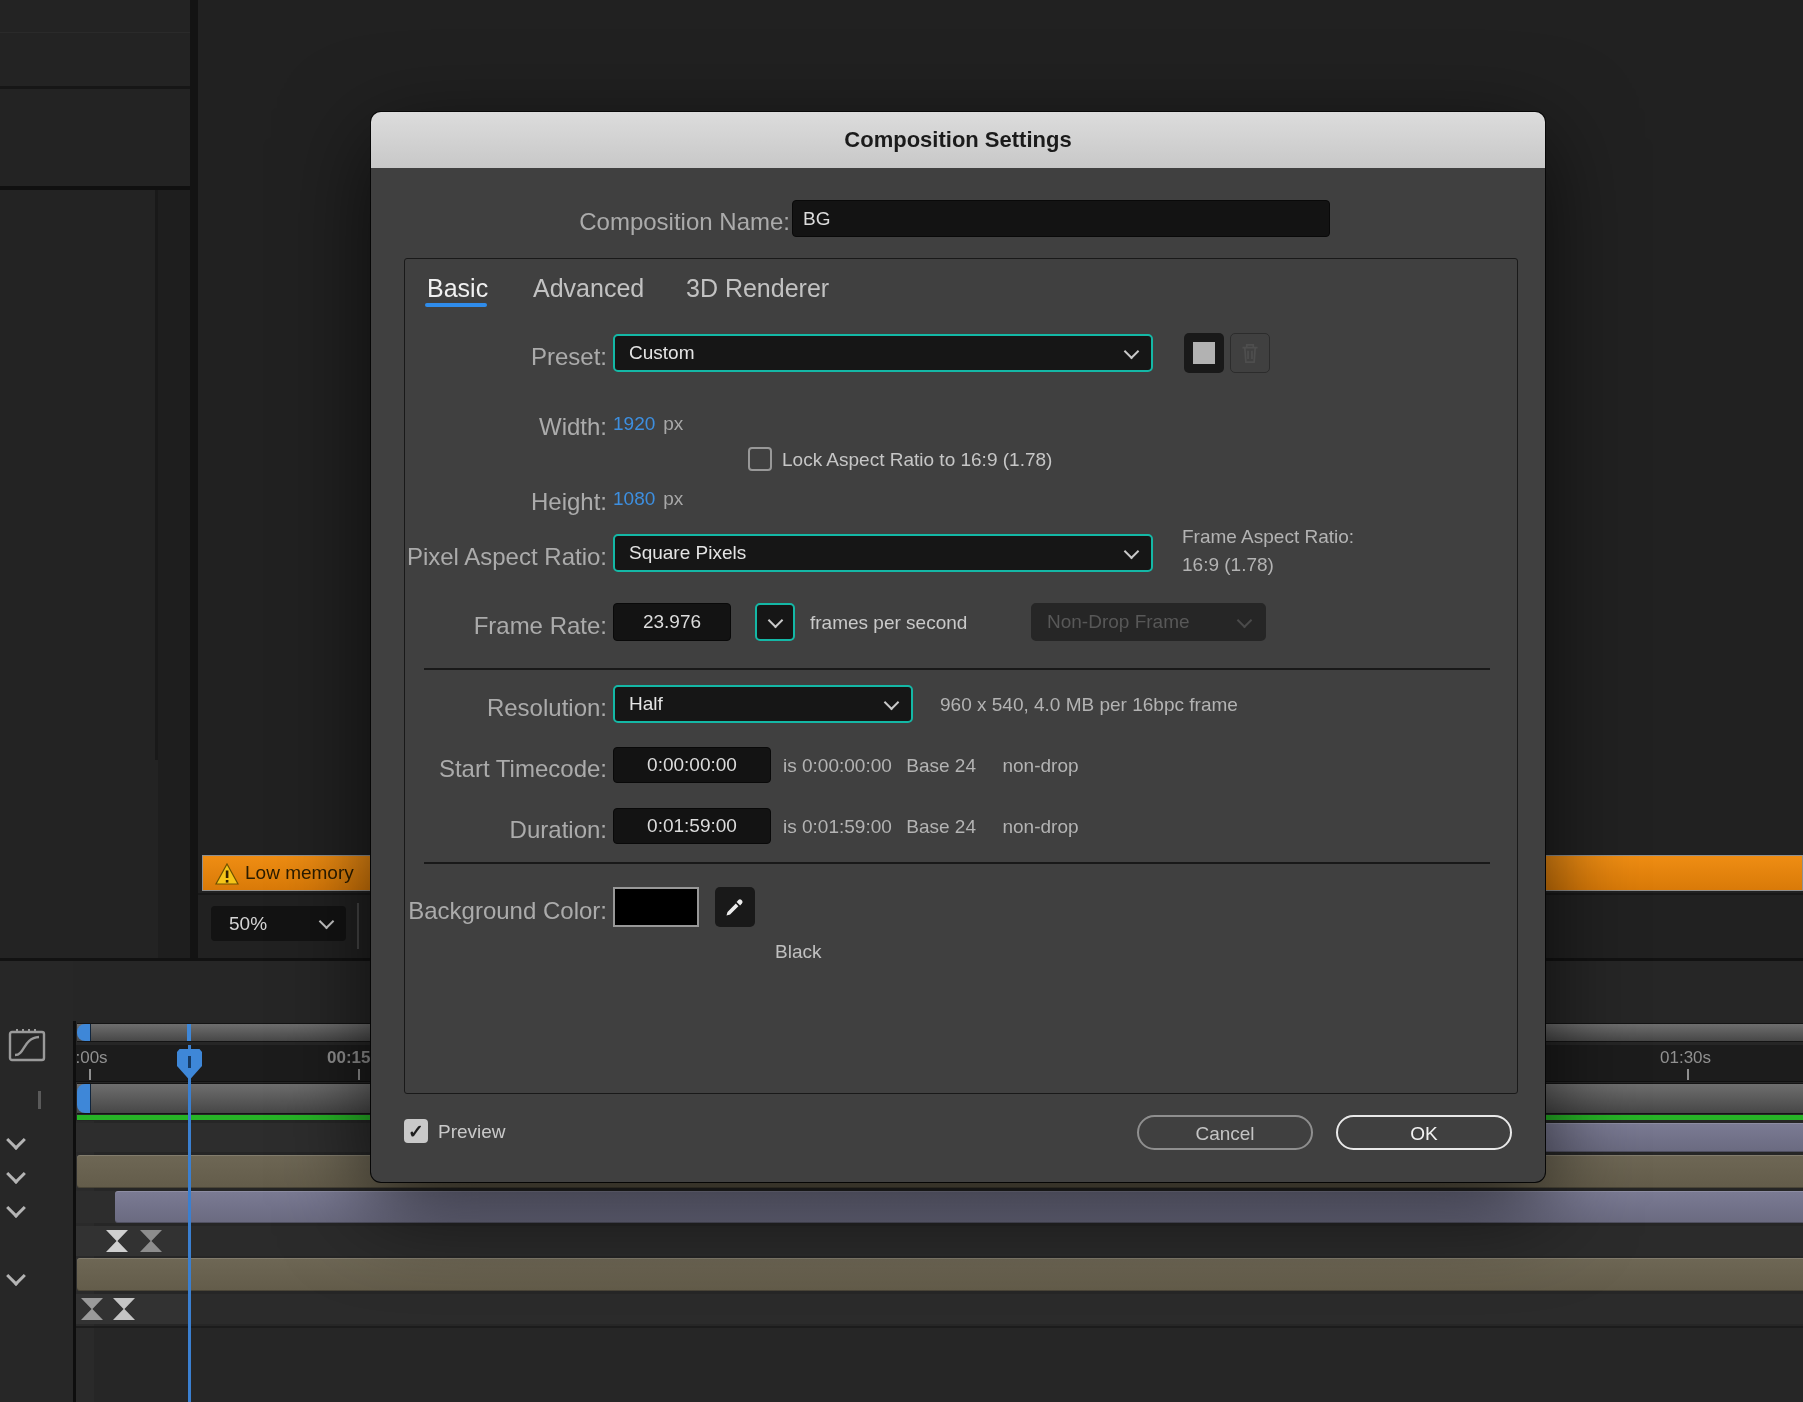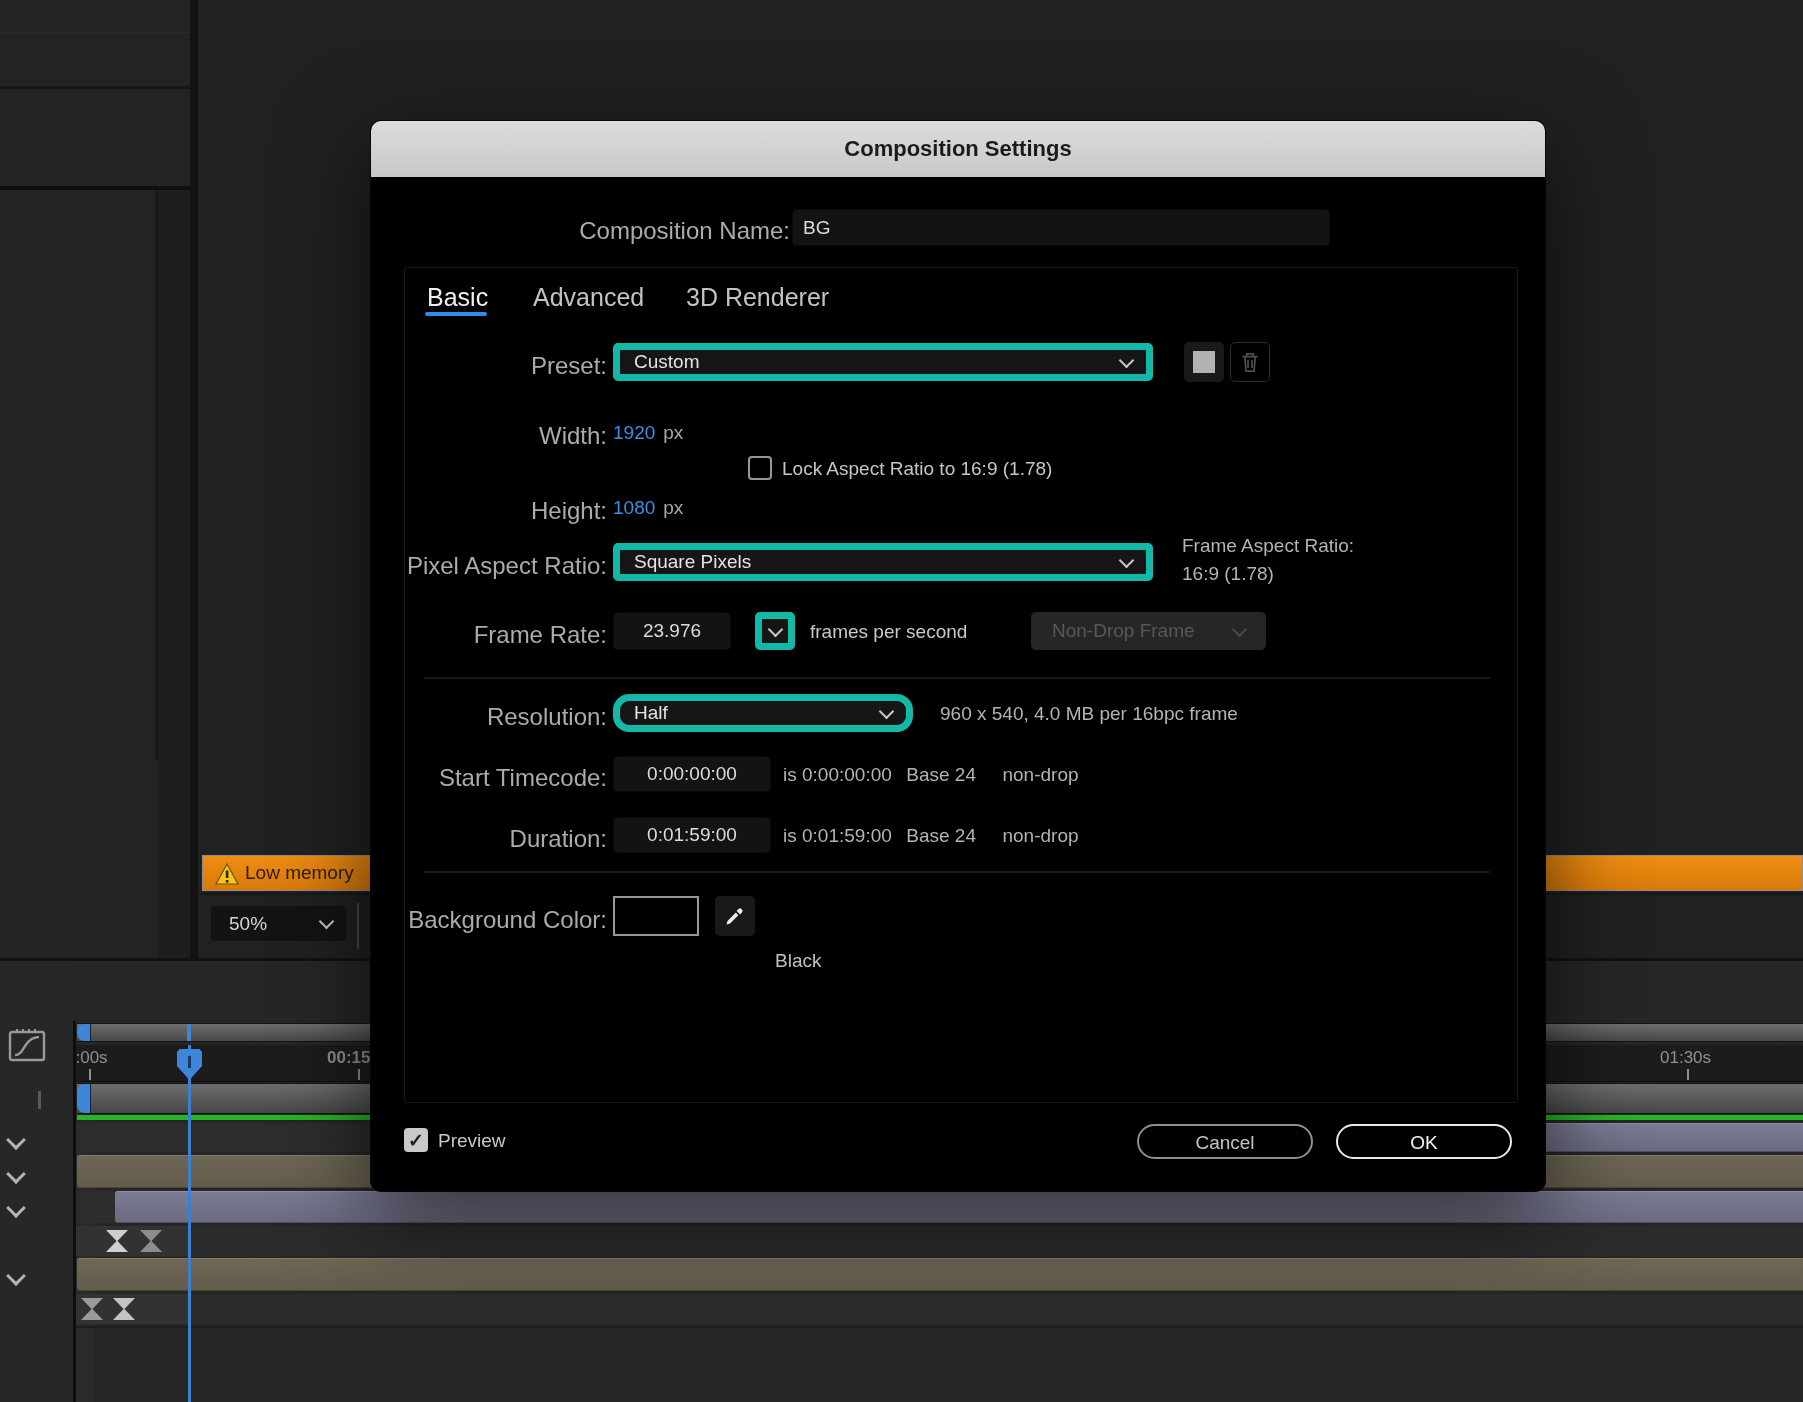--- a/index.html
+++ b/index.html
@@ -65,35 +65,35 @@
 
   .tchev{position:absolute;width:11px;height:11px;border-right:3px solid #b4b4b4;
     border-bottom:3px solid #b4b4b4;transform:rotate(45deg);z-index:3;}
 
   .playhead-line{position:absolute;left:188px;top:84px;width:3px;height:360px;background:#3a7fd0;z-index:4;}
   .playhead-flag{position:absolute;left:177px;top:88px;width:25px;height:31px;background:#3e87d8;z-index:4;
     clip-path:polygon(10% 0,90% 0,100% 10%,100% 55%,50% 100%,0 55%,0 10%);}
   .playhead-flag i{position:absolute;left:11px;top:7px;width:3px;height:12px;background:#163a63;}
 
   
-  .dialog{left:371px;top:112px;width:1174px;height:1070px;background:#000000;border-radius:10px;
-    box-shadow:0 25px 90px rgba(0,0,0,.65),0 0 0 1px #0a0a0a;z-index:10;margin-top:9px;}
+  .dialog{left:371px;top:112px;width:1174px;height:1070px;background:#404040;border-radius:10px;
+    box-shadow:0 25px 90px rgba(0,0,0,.65),0 0 0 1px #0a0a0a;z-index:10;}
   .titlebar{position:absolute;left:0;top:0;width:100%;height:56px;border-radius:10px 10px 0 0;
     background:linear-gradient(#dcdcdc,#c8c8c8);display:flex;align-items:center;justify-content:center;}
   .titlebar span{font-size:22px;font-weight:bold;color:#1b1b1b;}
 
   .lbl{position:absolute;width:220px;text-align:right;color:#ababab;font-size:24px;}
   .val-blue{color:#3d8fe0;font-size:19px;}
   .unit{color:#a8a8a8;font-size:19px;margin-left:8px;}
   .graytxt{color:#b3b3b3;font-size:19px;}
 
   .inp{position:absolute;background:#131313;border:1px solid #090909;border-radius:4px;
     color:#dcdcdc;font-size:19px;font-family:"Liberation Sans",sans-serif;box-sizing:border-box;
     outline:none;padding:0 10px;}
-  .dd{position:absolute;background:#161616;border:7px solid #14b8a6;border-radius:5px;
+  .dd{position:absolute;background:#161616;border:2px solid #14b8a6;border-radius:5px;
     display:flex;align-items:center;justify-content:space-between;padding:0 14px;box-sizing:border-box;}
   .dd span{color:#e4e4e4;font-size:19px;}
   .ddchev{width:9px;height:9px;border-right:2.5px solid #c9c9c9;border-bottom:2.5px solid #c9c9c9;
     transform:rotate(45deg);margin-top:-4px;}
   .dd.disabled{background:#262626;border-color:#262626;}
   .dd.disabled span{color:#585858;}
   .dd.disabled .ddchev{border-color:#4a4a4a;}
 
   .groupbox{position:absolute;left:33px;top:146px;width:1112px;height:834px;
     border:1px solid #191919;border-radius:3px;}
@@ -292,21 +292,21 @@
     </div>
     <div class="abs graytxt" style="left:439px;top:500px;color:#c9c9c9;">frames per second</div>
     <div class="dd disabled" style="left:660px;top:491px;width:235px;height:38px;">
       <span>Non-Drop Frame</span>
       <i class="ddchev"></i>
     </div>
 
     <div class="divider" style="top:556px;"></div>
 
     <div class="lbl" style="left:16px;top:582px;">Resolution:</div>
-    <div class="dd" style="left:242px;top:573px;width:300px;height:38px;border-radius:16px;">
+    <div class="dd" style="left:242px;top:573px;width:300px;height:38px;">
       <span>Half</span>
       <i class="ddchev"></i>
     </div>
     <div class="abs graytxt" style="left:569px;top:582px;">960 x 540, 4.0 MB per 16bpc frame</div>
 
     <div class="lbl" style="left:16px;top:643px;">Start Timecode:</div>
     <input class="inp" style="left: 242px; top: 635px; width: 158px; height: 36px; text-align: center;" value="0:00:00:00">
     <div class="abs" style="left:412px;top:643px;">
       <span class="graytxt">is 0:00:00:00</span>
       <span class="graytxt" style="margin-left:10px;">Base 24</span>

